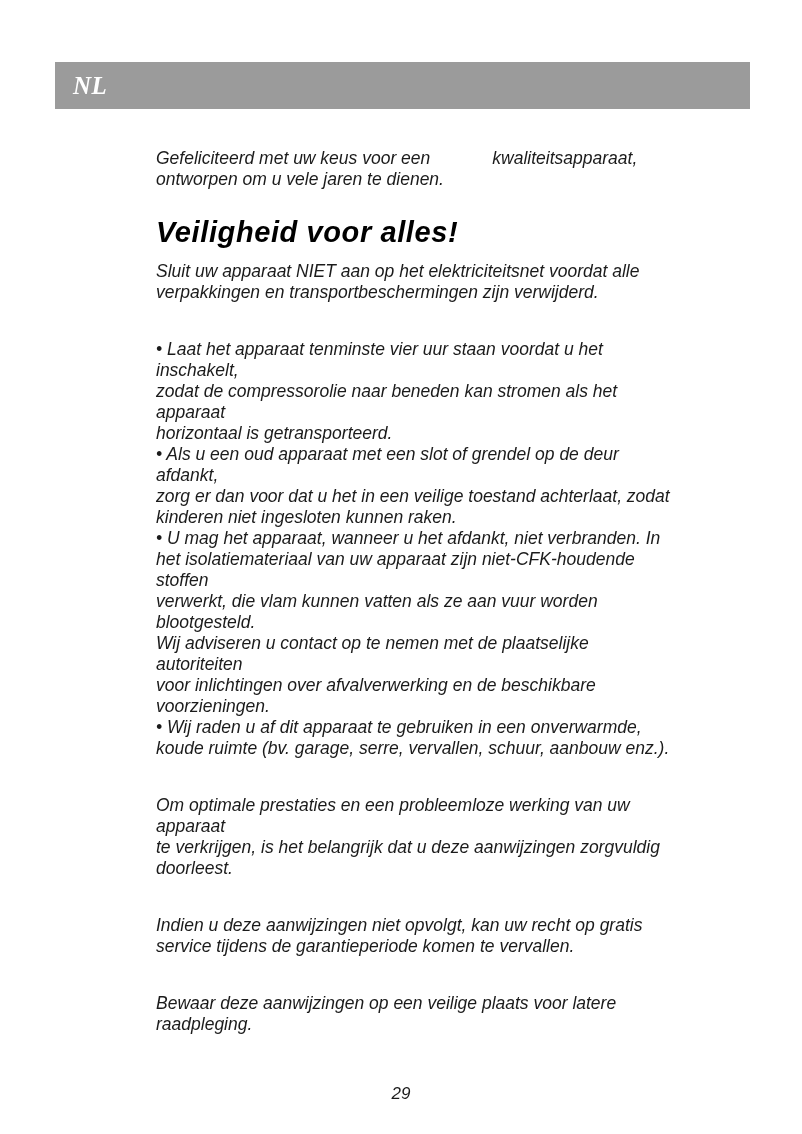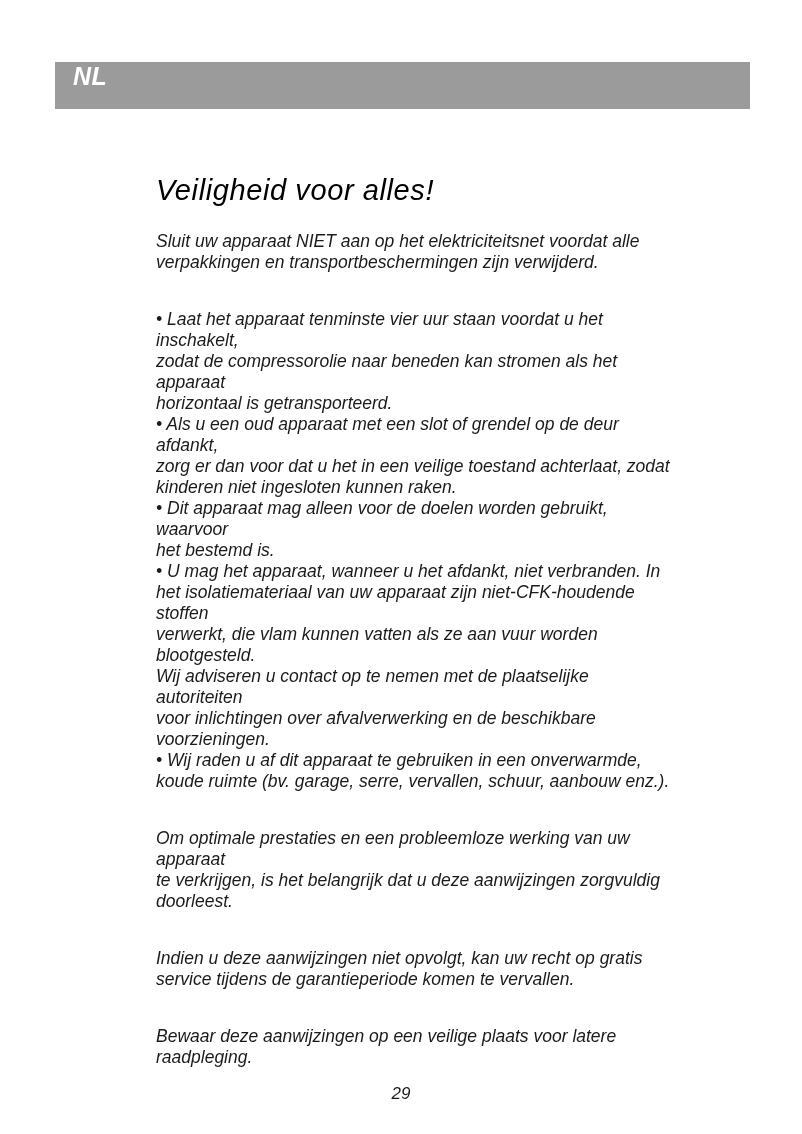--- a/index.html
+++ b/index.html
@@ -13,23 +13,25 @@
     color: #1b1b1b;
   }
   .header-bar {
     position: absolute;
     left: 55px;
     top: 62px;
     width: 695px;
     height: 47px;
     background: #9b9b9b;
     display: flex;
+    align-items: center;
     justify-content: space-between;
     padding: 0 74px 0 18px;
     box-sizing: border-box;
+    font-family: Liberation Serif, serif;
   }
   .lang-code {
     color: #ffffff;
     font-weight: bold;
     font-style: italic;
     font-size: 25px;
     letter-spacing: 0.5px;
   }
   .header-title {
     color: #121212;
@@ -44,24 +46,24 @@
     font-style: italic;
     font-size: 17.5px;
     line-height: 21px;
   }
   .para {
     margin: 0;
     white-space: pre-line;
   }
   .gap-top { margin-top: 36px; }
   .section-heading {
-    margin: 25px 0 24px 0;
+    margin: 25px 0 12px 0;
     font-size: 29px;
     line-height: 34px;
-    font-weight: normal;
+    font-weight: bold;
     font-style: italic;
     letter-spacing: 0.6px;
     color: #000000;
   }
   .brand-gap {
     display: inline-block;
     width: 62px;
   }
   .page-number {
     position: absolute;
@@ -78,36 +80,36 @@
 <body>
 
 <div class="page">
 
   <header class="header-bar">
     <span class="lang-code">NL</span>
   </header>
 
   <main class="content">
 
+    <p class="para"><span>Gefeliciteerd met uw keus voor een</span><span class="brand-gap"></span><span>kwaliteitsapparaat,</span>
+<span>ontworpen om u vele jaren te dienen.</span></p>
 
     <h1 class="section-heading">Veiligheid voor alles!</h1>
 
     <p class="para">Sluit uw apparaat NIET aan op het elektriciteitsnet voordat alle
 verpakkingen en transportbeschermingen zijn verwijderd.</p>
 
     <p class="para gap-top">• Laat het apparaat tenminste vier uur staan voordat u het inschakelt,
 zodat de compressorolie naar beneden kan stromen als het apparaat
 horizontaal is getransporteerd.</p>
 
     <p class="para">• Als u een oud apparaat met een slot of grendel op de deur afdankt,
 zorg er dan voor dat u het in een veilige toestand achterlaat, zodat
 kinderen niet ingesloten kunnen raken.</p>
 
-    <p class="para">• Dit apparaat mag alleen voor de doelen worden gebruikt, waarvoor
-het bestemd is.</p>
 
     <p class="para">• U mag het apparaat, wanneer u het afdankt, niet verbranden. In
 het isolatiemateriaal van uw apparaat zijn niet-CFK-houdende stoffen
 verwerkt, die vlam kunnen vatten als ze aan vuur worden blootgesteld.
 Wij adviseren u contact op te nemen met de plaatselijke autoriteiten
 voor inlichtingen over afvalverwerking en de beschikbare
 voorzieningen.</p>
 
     <p class="para">• Wij raden u af dit apparaat te gebruiken in een onverwarmde,
 koude ruimte (bv. garage, serre, vervallen, schuur, aanbouw enz.).</p>

